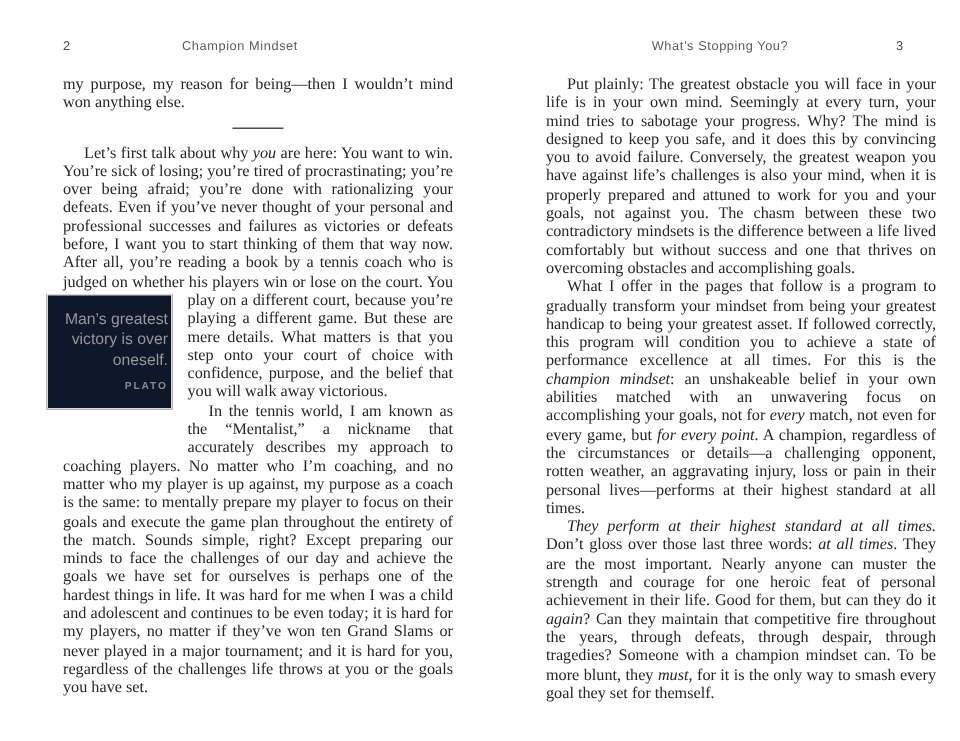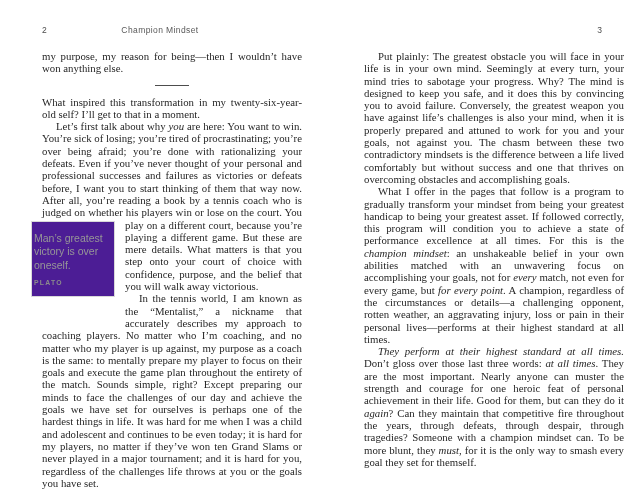--- a/index.html
+++ b/index.html
@@ -30,54 +30,54 @@
 
   .divider {
     width:34px; height:1px; background:#4d4d4d;
     margin:10px auto 10px auto;
   }
 
   .pull-quote {
     display:block; float:left;
     width:78px; padding:10px 2px 7px 2px;
     margin:2px 10px 24px -11px;
-    border:1px solid #d9d9d9; background:#4c1d95;
+    border:1px solid #d9d9d9; background:#0f172a;
     font-family:"Liberation Sans", sans-serif;
-    text-align:left; text-indent:0;
+    text-align:right; text-indent:0;
   }
   .pq-text { display:block; font-size:10.5px; line-height:13.5px; color:#979797; }
   .pq-attr {
     display:block; margin-top:5px;
     font-size:6.8px; font-weight:bold; letter-spacing:1.3px; color:#8c8c8c;
   }
 </style>
 </head>
 <body>
 
 <div class="spread">
 
   <section class="page">
     <div class="page-header">
       <span class="pagenum pn-left">2</span>
       <span class="running-head">Champion Mindset</span>
     </div>
     <div class="column col-left">
-        <p class="body-p">my purpose, my reason for being—then I wouldn’t have won anything else.</p>
+        <p class="body-p">my purpose, my reason for being—then I wouldn’t mind won anything else.</p>
         <div class="divider"></div>
-        <p class="body-p">What inspired this transformation in my twenty-six-year-old self? I’ll get to that in a moment.</p>
         <p class="body-p indent">Let’s first talk about why <em>you</em> are here: You want to win. You’re sick of losing; you’re tired of procrastinating; you’re over being afraid; you’re done with rationalizing your defeats. Even if you’ve never thought of your personal and professional successes and failures as victories or defeats before, I want you to start thinking of them that way now. After all, you’re reading a book by a tennis coach who is judged on whether his players win or lose on the court. You play on a different court, because <span class="pull-quote">
             <span class="pq-text">Man’s greatest victory is over oneself.</span>
             <span class="pq-attr">PLATO</span>
           </span>you’re playing a different game. But these are mere details. What matters is that you step onto your court of choice with confidence, purpose, and the belief that you will walk away victorious.</p>
         <p class="body-p indent">In the tennis world, I am known as the “Mentalist,” a nickname that accurately describes my approach to coaching players. No matter who I’m coaching, and no matter who my player is up against, my purpose as a coach is the same: to mentally prepare my player to focus on their goals and execute the game plan throughout the entirety of the match. Sounds simple, right? Except preparing our minds to face the challenges of our day and achieve the goals we have set for ourselves is perhaps one of the hardest things in life. It was hard for me when I was a child and adolescent and continues to be even today; it is hard for my players, no matter if they’ve won ten Grand Slams or never played in a major tournament; and it is hard for you, regardless of the challenges life throws at you or the goals you have set.</p>
       </div>
   </section>
 
   <section class="page">
     <div class="page-header">
+      <span class="running-head">What’s Stopping You?</span>
       <span class="pagenum pn-right">3</span>
     </div>
     <div class="column col-right">
         <p class="body-p indent">Put plainly: The greatest obstacle you will face in your life is in your own mind. Seemingly at every turn, your mind tries to sabotage your progress. Why? The mind is designed to keep you safe, and it does this by convincing you to avoid failure. Conversely, the greatest weapon you have against life’s challenges is also your mind, when it is properly prepared and attuned to work for you and your goals, not against you. The chasm between these two contradictory mindsets is the difference between a life lived comfortably but without success and one that thrives on overcoming obstacles and accomplishing goals.</p>
         <p class="body-p indent">What I offer in the pages that follow is a program to gradually transform your mindset from being your greatest handicap to being your greatest asset. If followed correctly, this program will condition you to achieve a state of performance excellence at all times. For this is the <em>champion mindset</em>: an unshakeable belief in your own abilities matched with an unwavering focus on accomplishing your goals, not for <em>every</em> match, not even for every game, but <em>for every point</em>. A champion, regardless of the circumstances or details—a challenging opponent, rotten weather, an aggravating injury, loss or pain in their personal lives—performs at their highest standard at all times.</p>
         <p class="body-p indent"><em>They perform at their highest standard at all times.</em> Don’t gloss over those last three words: <em>at all times</em>. They are the most important. Nearly anyone can muster the strength and courage for one heroic feat of personal achievement in their life. Good for them, but can they do it <em>again</em>? Can they maintain that competitive fire throughout the years, through defeats, through despair, through tragedies? Someone with a champion mindset can. To be more blunt, they <em>must</em>, for it is the only way to smash every goal they set for themself.</p>
       </div>
   </section>
 
 </div>

